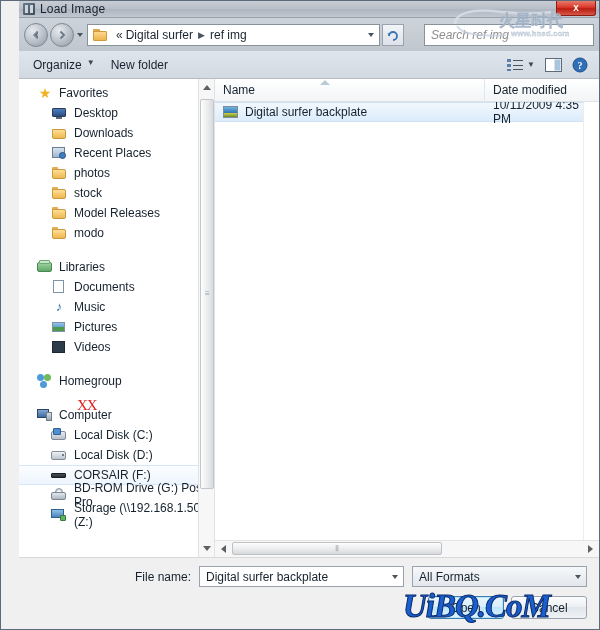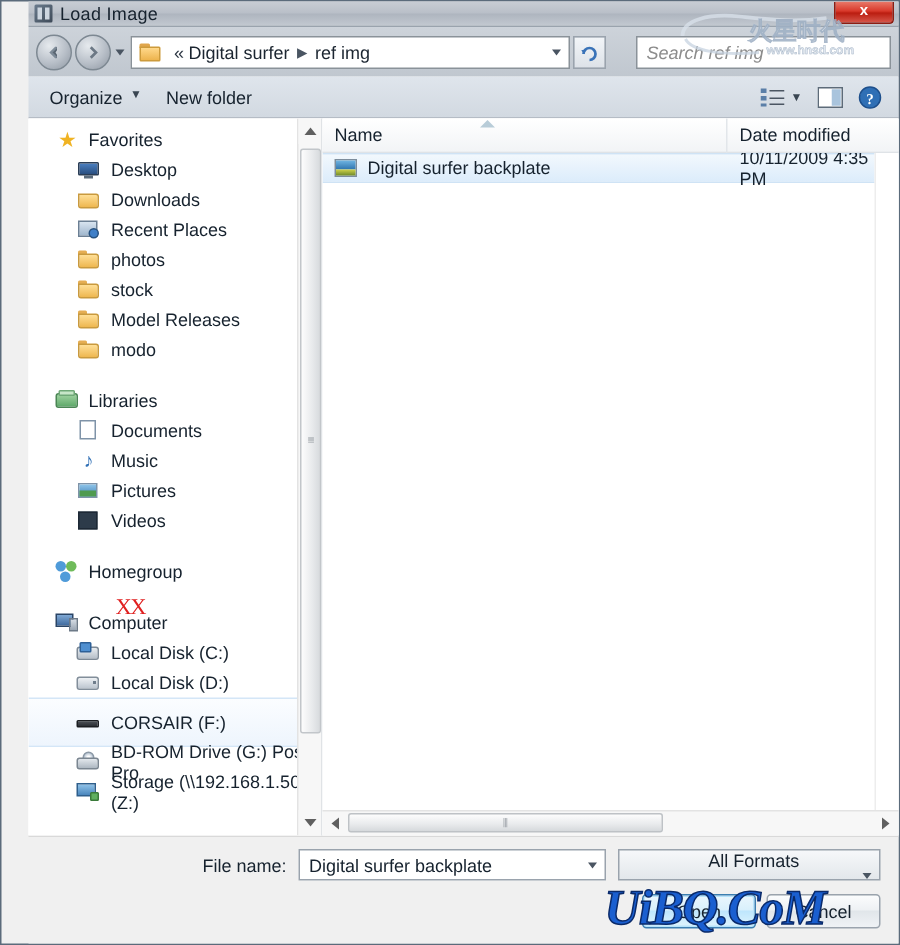--- a/index.html
+++ b/index.html
@@ -213,21 +213,21 @@
     display: flex; align-items: center; gap: 7px;
     height: 20px; padding-left: 32px;
     font-size: 12px; color: #16222e;
     cursor: pointer;
     position: relative;
   }
   .nav-item.hovered {
     background: linear-gradient(to bottom, #fbfdff, #eef5fd);
     border-top: 1px solid #d4e6f7;
     border-bottom: 1px solid #d4e6f7;
-    height: 33px;
+    height: 20px;
     text-align: right;
   }
   .nav-gap { height: 14px; }
 
   .ico { width: 16px; height: 16px; flex: none; position: relative; }
 
   
   .ico-folder .t { position:absolute; left:1px; top:2px; width:6px; height:3px; background:#e5ae53; border-radius:1px 1px 0 0;}
   .ico-folder .b { position:absolute; left:1px; top:4px; width:14px; height:10px;
       background: linear-gradient(to bottom,#ffdf96,#eeb750); border:1px solid #c99a3e; border-radius:0 2px 2px 2px;}
@@ -464,21 +464,20 @@
     background: #ffffff;
     display: flex; align-items: center;
     padding-left: 6px;
     font-size: 12px; color: #16222e;
     cursor: text;
     position: relative;
   }
   .combo.filetype {
     background: linear-gradient(to bottom,#f6f8fa,#e3e7eb);
     cursor: pointer;
-    flex-direction: column;
   }
   .combo-arrow {
     margin-left: auto;
     width: 16px; height: 19px;
     display: flex; align-items: center; justify-content: center;
     cursor: pointer;
   }
   .fn-combo { width: 205px; }
   .ft-combo { width: 175px; }
   .btn-row {

